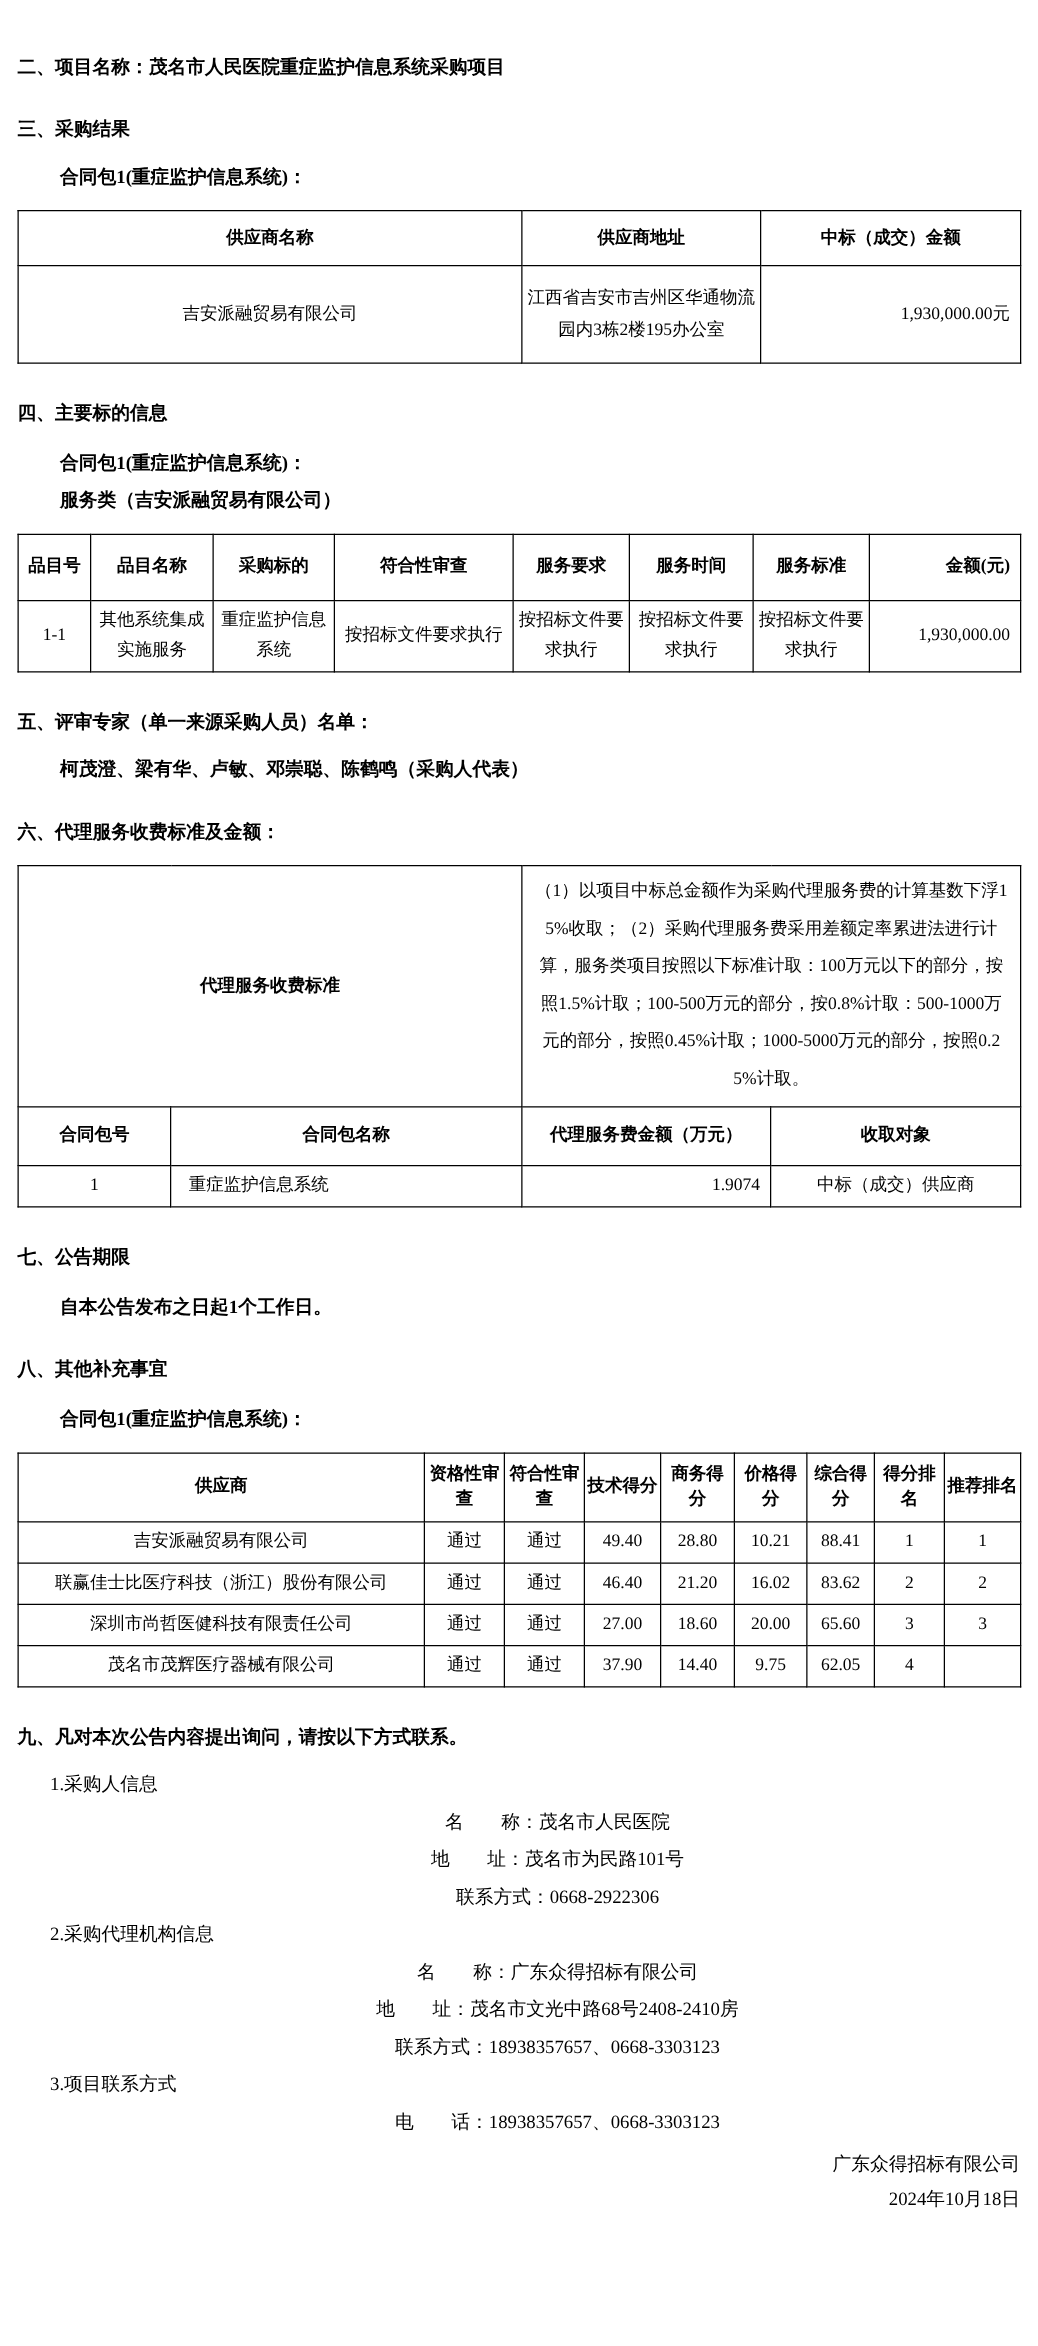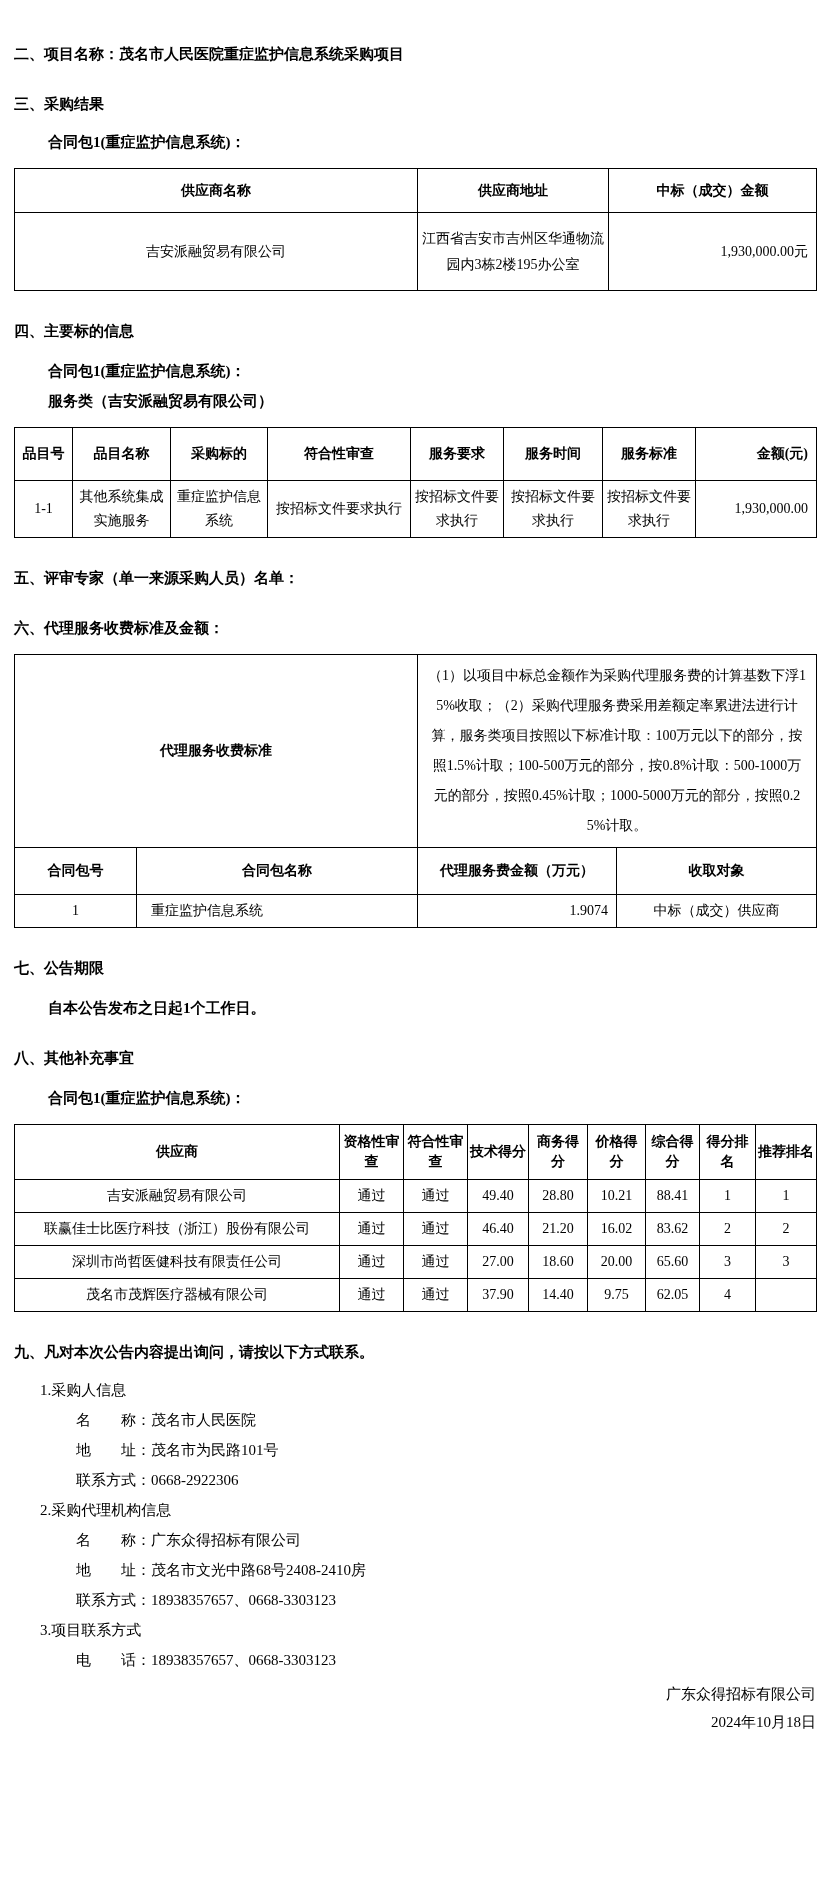--- a/index.html
+++ b/index.html
@@ -26,21 +26,21 @@
   .fee-tbl .fee-label-cell { height: 190px; font-size: 14px; font-weight: bold; }
   .fee-tbl th { height: 47px; }
   .fee-tbl td.data { height: 33px; line-height: 20px; }
   .score-tbl th { height: 55px; padding: 2px; }
   .score-tbl td { height: 33px; line-height: 20px; }
 
   .al { text-align: left; padding-left: 14px; }
   .num { text-align: right; padding-right: 8px; }
 
   .contact-title { font-size: 15px; line-height: 20px; margin: 10px 0 0 26px; }
-  .contact-line  { font-size: 15px; line-height: 20px; margin: 10px 0 0 62px; }
+  .contact-line  { font-size: 15px; line-height: 20px; margin: 10px 0 0 62px; text-align: center; }
   .contact-first { margin-top: 18px; }
 
   .footer-line { font-size: 15px; line-height: 20px; text-align: right; margin-top: 14px; }
   .footer-line.date { margin-top: 8px; }
 </style>
 </head>
 <body>
 
 <div class="doc">
 
@@ -103,20 +103,21 @@
       <td>按招标文件要求执行</td>
       <td>按招标文件要求执行</td>
       <td>按招标文件要求执行</td>
       <td>按招标文件要求执行</td>
       <td class="num">1,930,000.00</td>
     </tr>
   </tbody>
     </table>
 
   <div class="hd">五、评审专家（单一来源采购人员）名单：</div>
+  <div class="para">柯茂澄、梁有华、卢敏、邓崇聪、陈鹤鸣（采购人代表）</div>
 
   <div class="hd">六、代理服务收费标准及金额：</div>
 
   <table class="fee-tbl">
     <colgroup>
         <col style="width:122px">
         <col style="width:281px">
         <col style="width:199px">
         <col style="width:200px">
       </colgroup>

